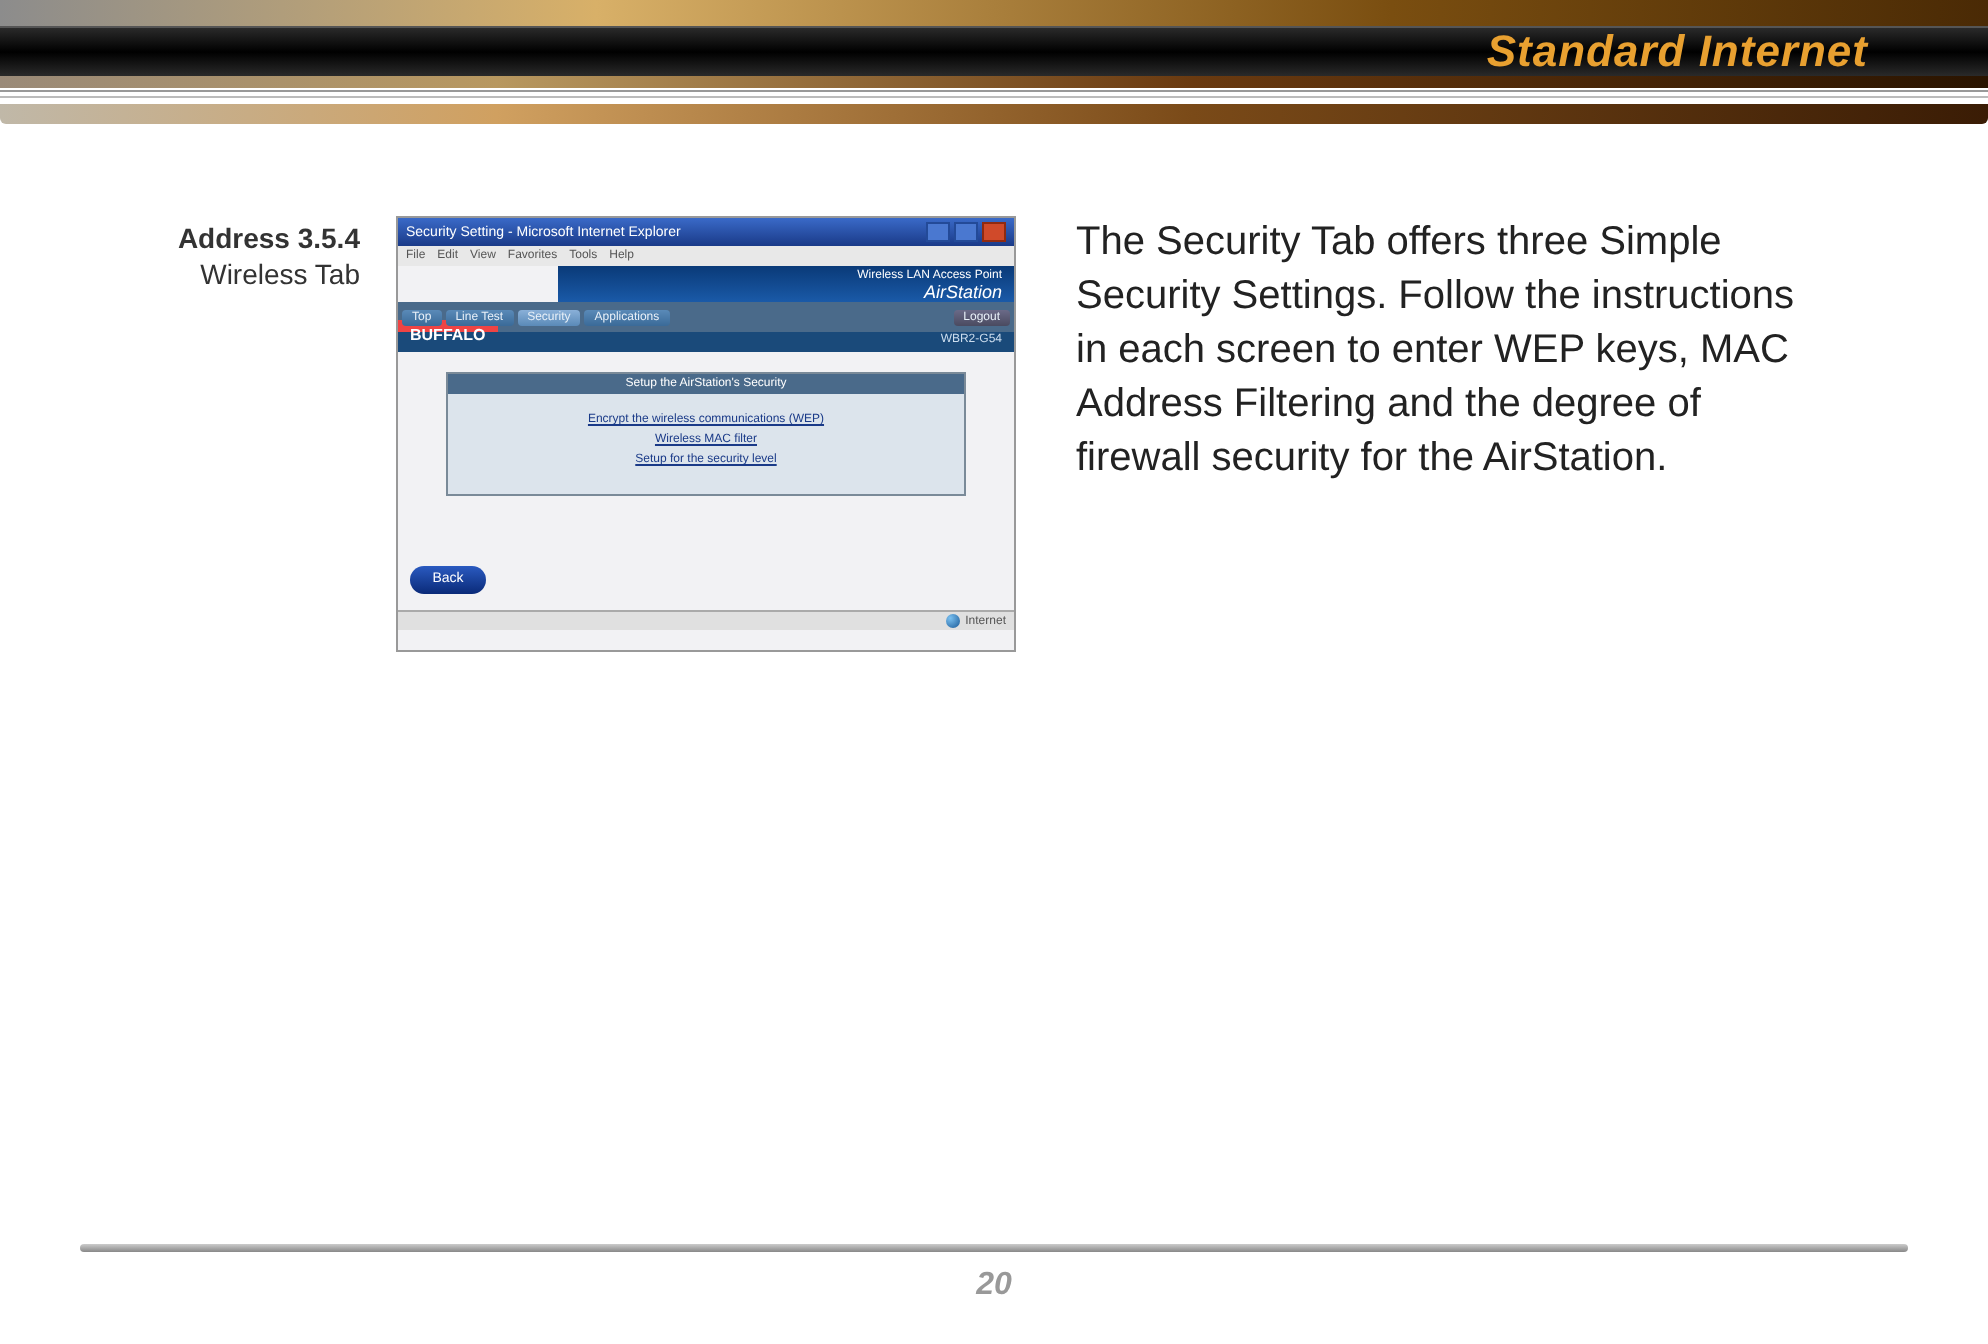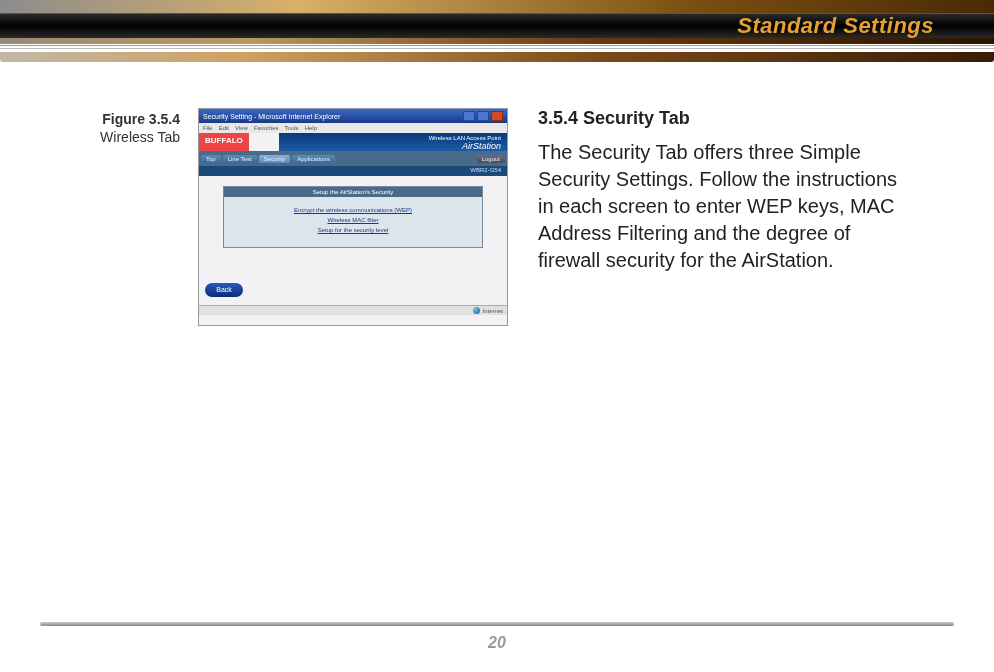--- a/index.html
+++ b/index.html
@@ -121,20 +121,21 @@
       display: flex;
       align-items: stretch;
     }
     .brand-left {
       background: #ef4444;
       color: #fff;
       font-weight: bold;
       font-size: 8px;
       padding: 3px 6px;
       flex: 0 0 auto;
+      margin-top: 27px;
     }
     .brand-right {
       flex: 1;
       background: linear-gradient(180deg, #0a3a78 0%, #1a5aa8 100%);
       color: #fff;
       text-align: right;
       padding: 2px 6px;
       font-style: italic;
       font-size: 9px;
       margin-left: 30px;
@@ -255,31 +256,31 @@
       font-style: italic;
       color: #999;
     }
   </style>
 </head>
 <body>
 
 <div class="header-band">
   <div class="header-grad-top"></div>
   <div class="header-bar">
-    <span class="header-title">Standard Settings</span>
+    <span class="header-title">Standard Internet</span>
   </div>
   <div class="header-grad-bottom"></div>
   <div class="header-lines"></div>
   <div class="header-lines2"></div>
   <div class="header-grad-bottom2"></div>
 </div>
 
 <div class="content">
   <div class="fig-label">
-    <span class="fig-num">Figure 3.5.4</span><br>
+    <span class="fig-num">Address 3.5.4</span><br>
     <span>Wireless Tab</span>
   </div>
 
   <div class="screenshot">
     <div class="ie-titlebar">
       <span>Security Setting - Microsoft Internet Explorer</span>
       <div class="win-btns">
         <div class="win-btn"></div>
         <div class="win-btn"></div>
         <div class="win-btn close"></div>
@@ -319,19 +320,18 @@
       </div>
       <div class="back-btn">Back</div>
       <div class="ie-statusbar">
         <span class="globe"></span>
         <span>Internet</span>
       </div>
     </div>
   </div>
 
   <div class="text-col">
-    <h2>3.5.4 Security Tab</h2>
     <p>The Security Tab offers three Simple Security Settings. Follow the instructions in each screen to enter WEP keys, MAC Address Filtering and the degree of firewall security for the AirStation.</p>
   </div>
 </div>
 
 <div class="footer-line"></div>
 <div class="page-num">20</div>
 
 </body></html>

